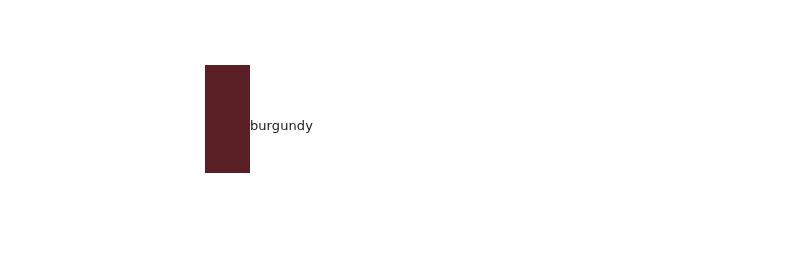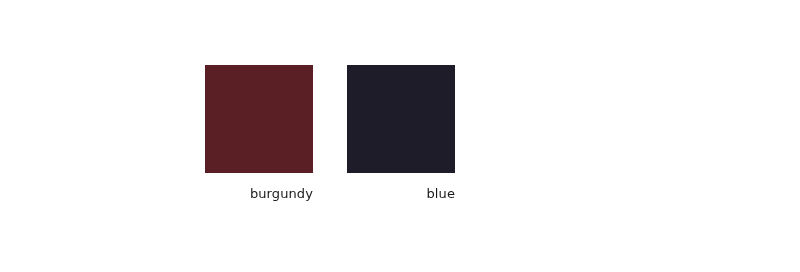--- a/index.html
+++ b/index.html
@@ -26,22 +26,22 @@
     left: 205px;
     top: 65px;
     display: flex;
     flex-direction: row;
     align-items: flex-start;
     gap: 34px;
   }
 
   .swatch-cell {
     display: flex;
-    flex-direction: column;
-    align-items: flex-end;
+    flex-direction: row;
+    align-items: center;
     width: 108px;
   }
 
   .swatch-chip {
     width: 108px;
     height: 108px;
     display: block;
   }
 
   .swatch-label {
@@ -59,21 +59,17 @@
 
 <div id="palette-figure" style="background-color: rgb(255, 255, 255);">
 
   <div class="swatch-row">
 
     <div class="swatch-cell">
       <div class="swatch-chip" style="background-color: rgb(90, 31, 36);"></div>
       <div class="swatch-label">burgundy</div>
     </div>
 
-    <div class="swatch-cell">
-      <div class="swatch-chip" style="background-color: rgb(30, 28, 40);"></div>
-      <div class="swatch-label">blue</div>
-    </div>
 
 
   </div>
 
 </div>
 
 </body></html>

